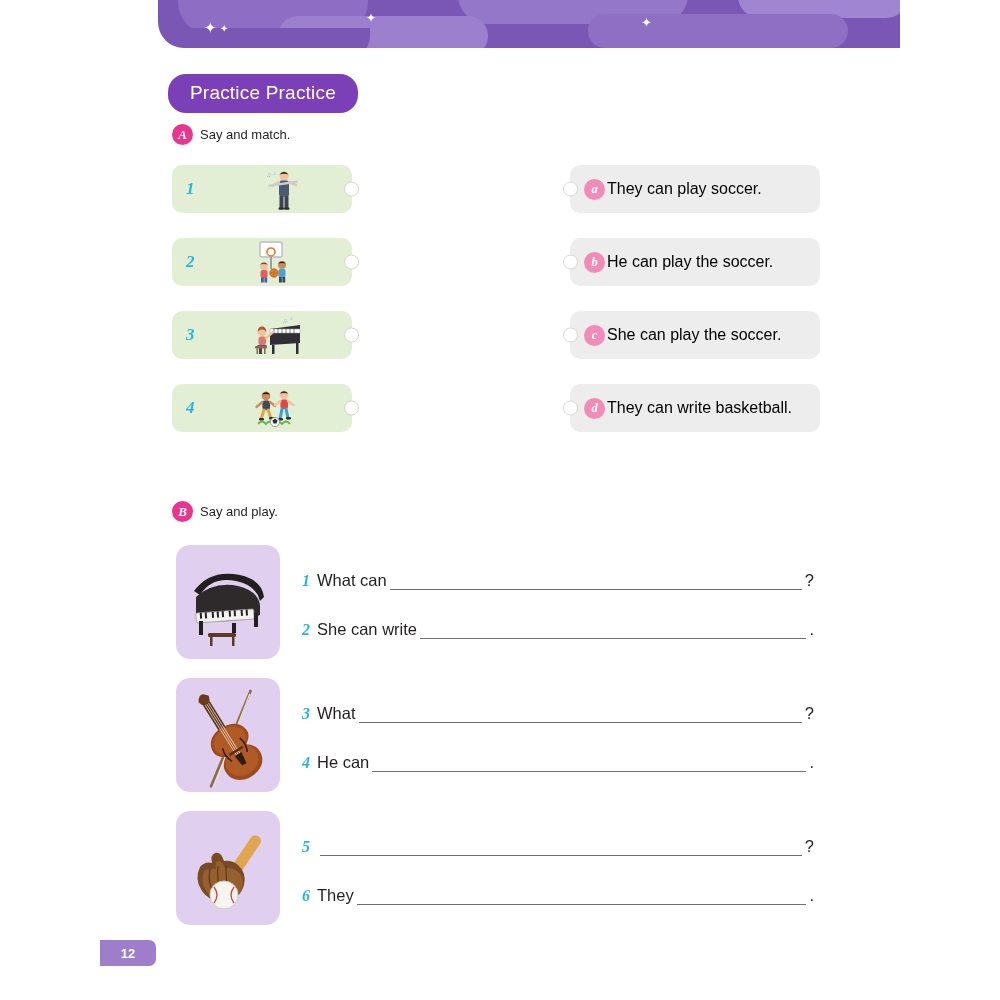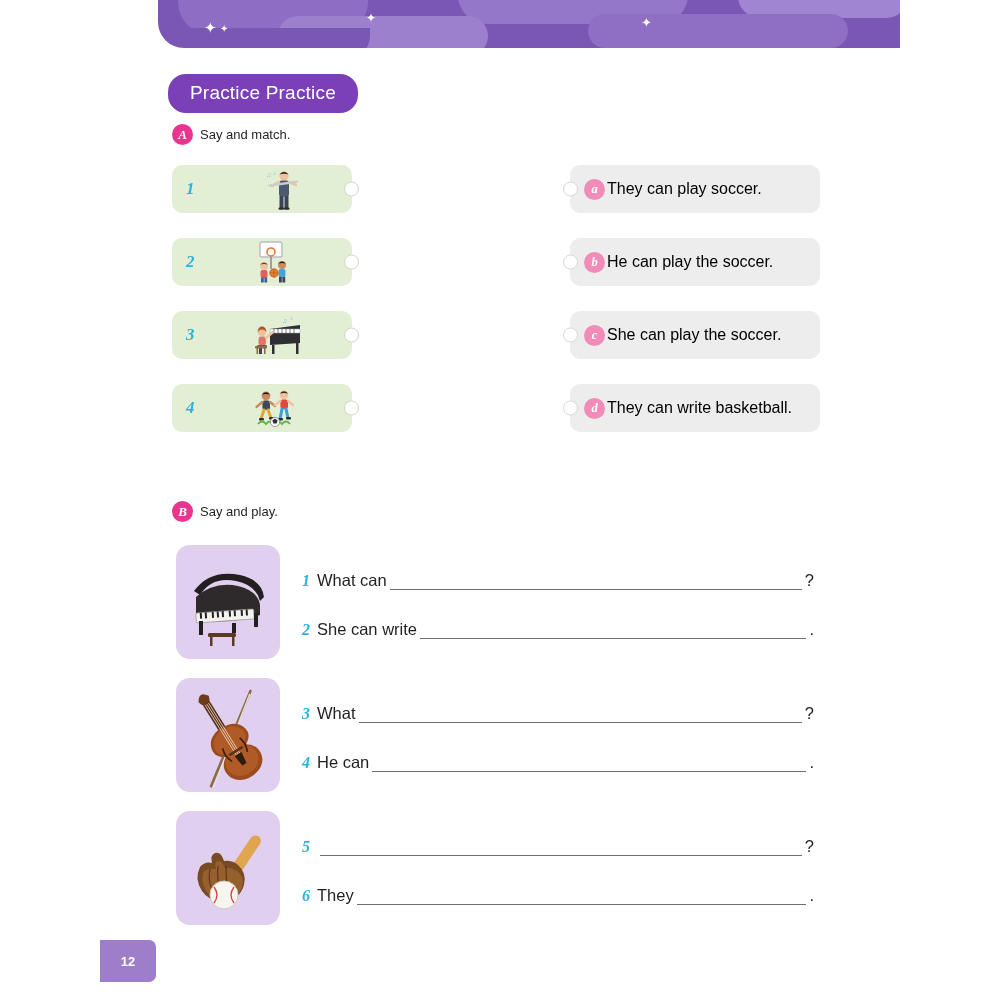--- a/index.html
+++ b/index.html
@@ -219,21 +219,21 @@
     font-size: 16.5px;
     color: #231f20;
   }
 
   
   .page-num {
     position: absolute;
     left: 100px;
     top: 940px;
     width: 56px;
-    height: 42px;
+    height: 26px;
     background: #9e7ecb;
     border-top-right-radius: 7px;
     border-bottom-right-radius: 7px;
     color: #ffffff;
     font-size: 13px;
     font-weight: bold;
     display: flex;
     align-items: center;
     justify-content: center;
   }

